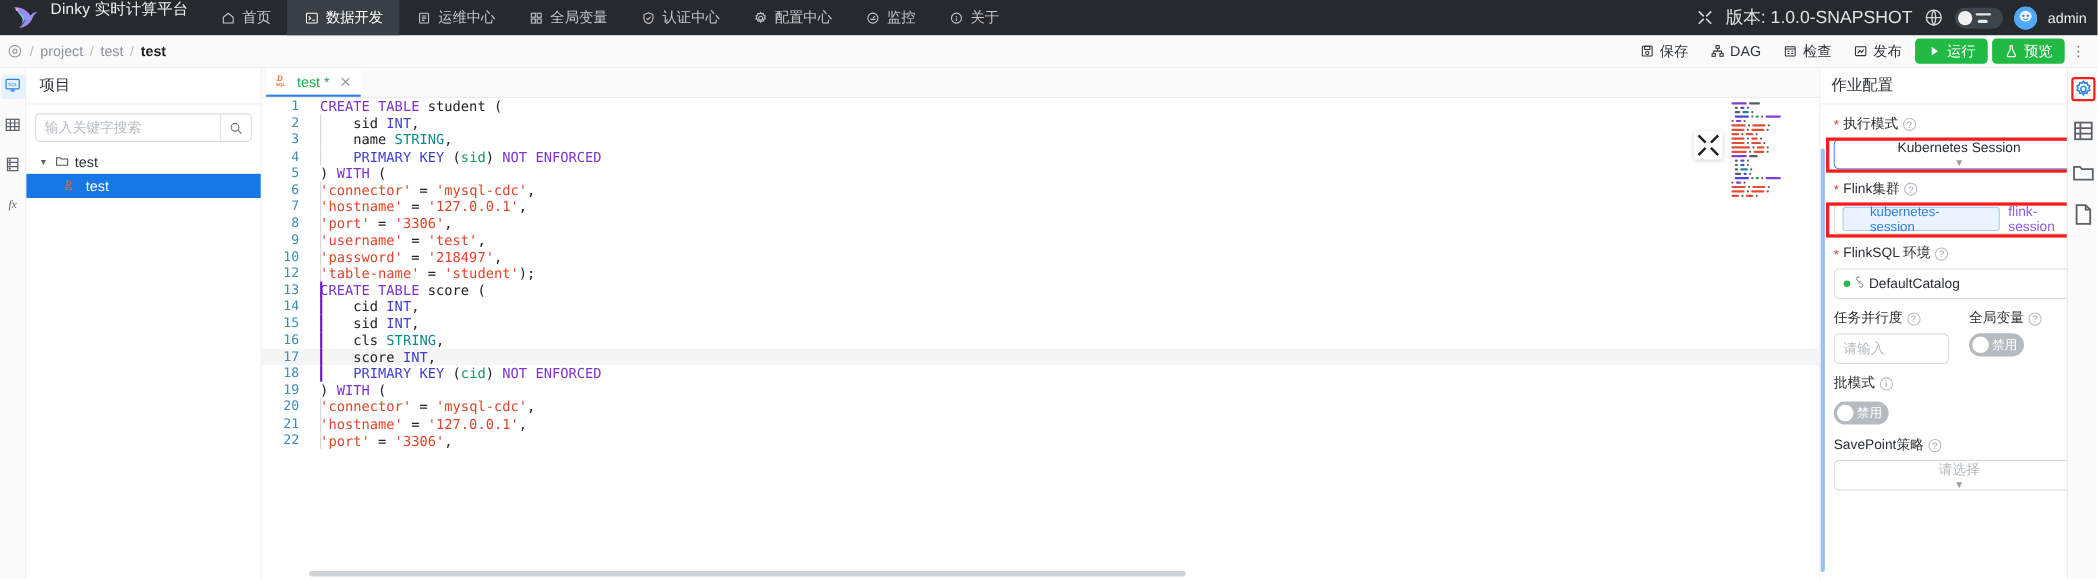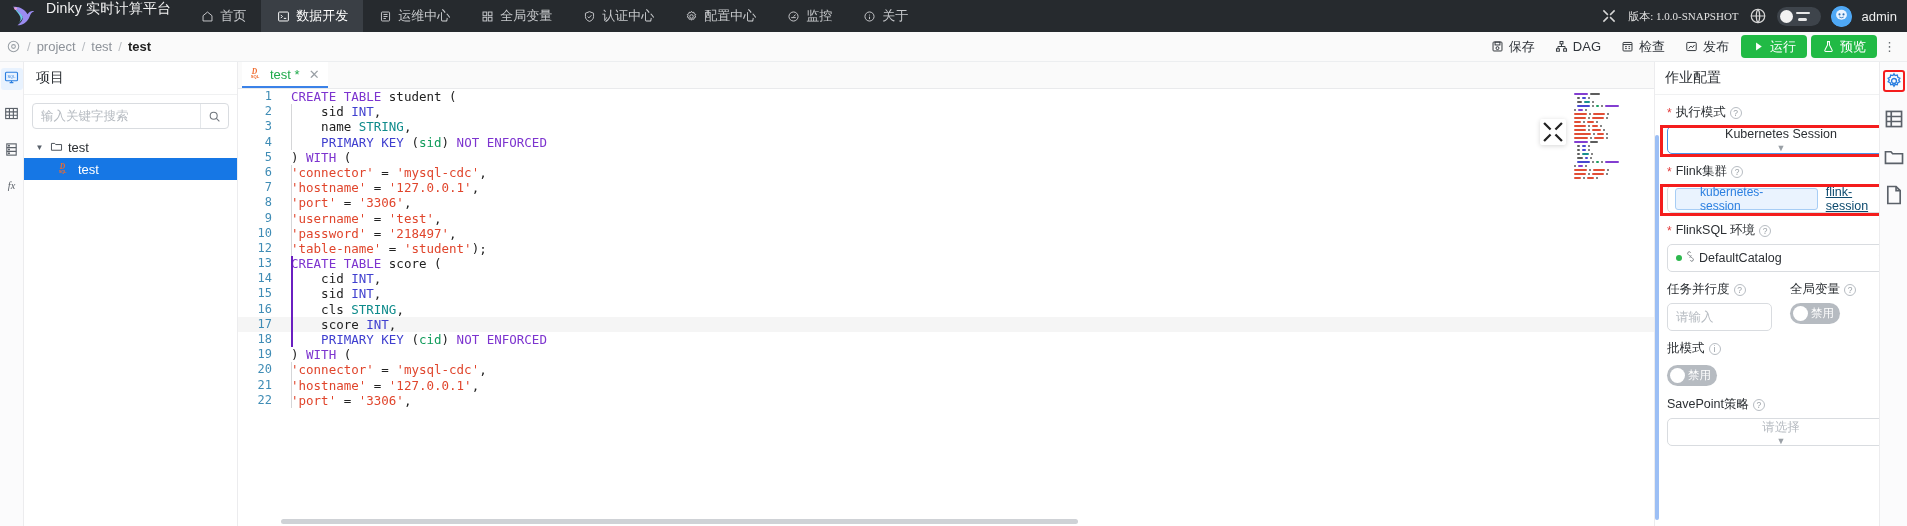--- a/index.html
+++ b/index.html
@@ -22,21 +22,21 @@
     display: flex; align-items: center; gap: 6px; height: 32px;
     padding: 0 15px; color: #c7c9cc; font-size: 13px; white-space: nowrap; cursor: pointer;
   }
   .navitem.active { background: #3a3f45; color: #ffffff; }
   .navitem .ic { display: inline-flex; width: 14px; height: 14px; align-items: center; justify-content: center; }
   .navitem svg { width: 13px; height: 13px; }
   .nav-right {
     margin-left: auto; display: flex; align-items: center; gap: 10px;
     padding-right: 10px; height: 32px;
   }
-  .ver { font-size: 11px; color: #e2e2e2; white-space: nowrap; font-family: Liberation Serif, serif; }
+  .ver { font-size: 16px; color: #e2e2e2; white-space: nowrap; }
   .rt-ic { width: 18px; height: 18px; display: flex; align-items: center; justify-content: center; cursor: pointer; color: #d6d6d6;}
   .themeswitch {
     width: 44px; height: 19px; background: #3e444b; border-radius: 10px;
     display: flex; align-items: center; padding: 0 3px; gap: 3px; cursor: pointer;
   }
   .themeswitch .knob { width: 13px; height: 13px; border-radius: 50%; background: #f2f2f2; }
   .themeswitch .bars { width: 14px; height: 9px; display:flex; flex-direction: column; justify-content: space-between;}
   .themeswitch .bars i { display:block; height: 2.5px; background: #e8e8e8; border-radius: 2px;}
   .themeswitch .bars i:nth-child(2){ width: 9px; margin-left: 2px;}
   .avatar {
@@ -144,21 +144,21 @@
     padding: 0 8px; font-size: 12.5px; color: #2b2f33; background: #fff; cursor: pointer; justify-content: space-between; flex-direction: column;
   }
   .sel-ctl.focus { border-color: #4b93ea; }
   .chev { color: #9aa0a6; font-size: 9px; }
   .fgroup { margin-bottom: 9px; position: relative; }
   .tag {
     display: inline-flex; align-items: center; height: 22px; padding: 0 24px; border: 1px solid #a7cdf5;
     background: #eaf3fe; color: #2b7fe0; border-radius: 3px; font-size: 12px;
   }
   .cluster-ctl { height: 28px; border: 1px solid #d9dce0; border-radius: 5px; display: flex; align-items: center; gap: 8px; padding: 0 7px; background: #fff; cursor: pointer; }
-  .cluster-txt { font-size: 12.5px; color: #0c4a6e; text-decoration: underline; }
+  .cluster-txt { font-size: 12.5px; color: #8b5cf6; }
   .cat-ctl { height: 28px; border: 1px solid #d9dce0; border-radius: 5px; display: flex; align-items: center; padding: 0 8px; gap: 4px; font-size: 12.5px; color: #2b2f33; cursor: pointer; justify-content: space-between;}
   .dot { width: 6px; height: 6px; border-radius: 50%; background: #2db84d; display: inline-block; }
   .two { display: flex; gap: 18px; }
   .col { flex: 1; }
   .inp {
     height: 28px; border: 1px solid #d9dce0; border-radius: 5px; background: #fff;
     display: flex; align-items: center; padding: 0 8px; font-size: 12.5px; color: #b6bbc1; cursor: text;
   }
   .toggle {
     width: 50px; height: 21px; border-radius: 11px; background: #b6bbc1; display: flex; align-items: center;

